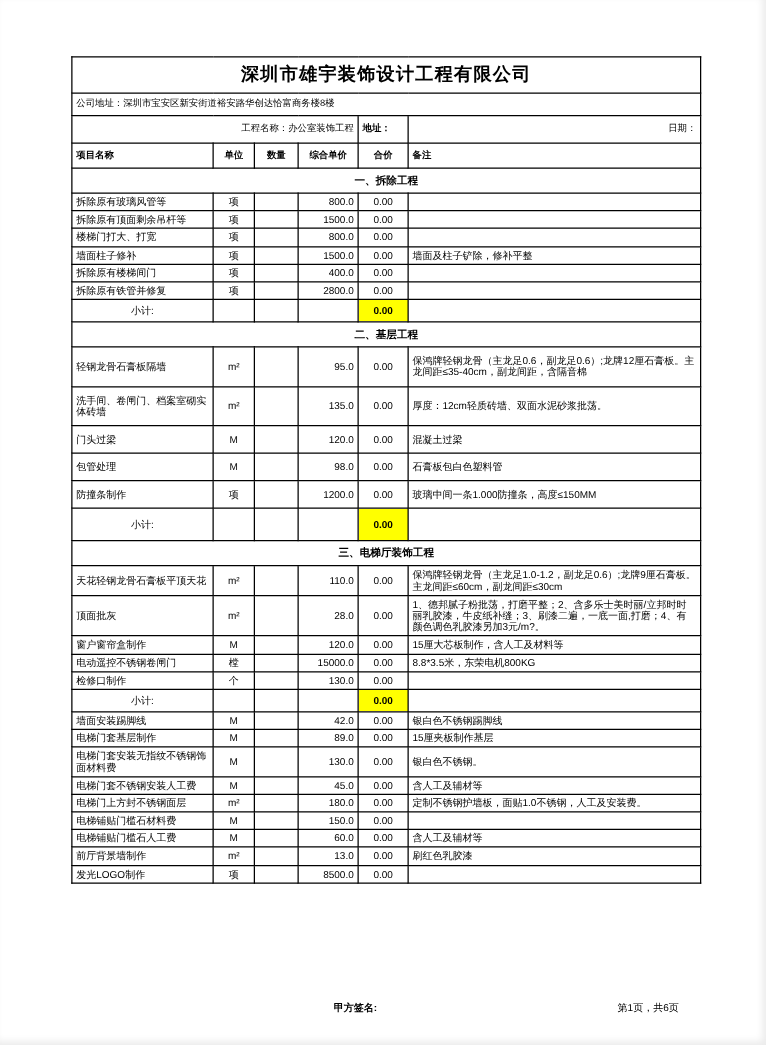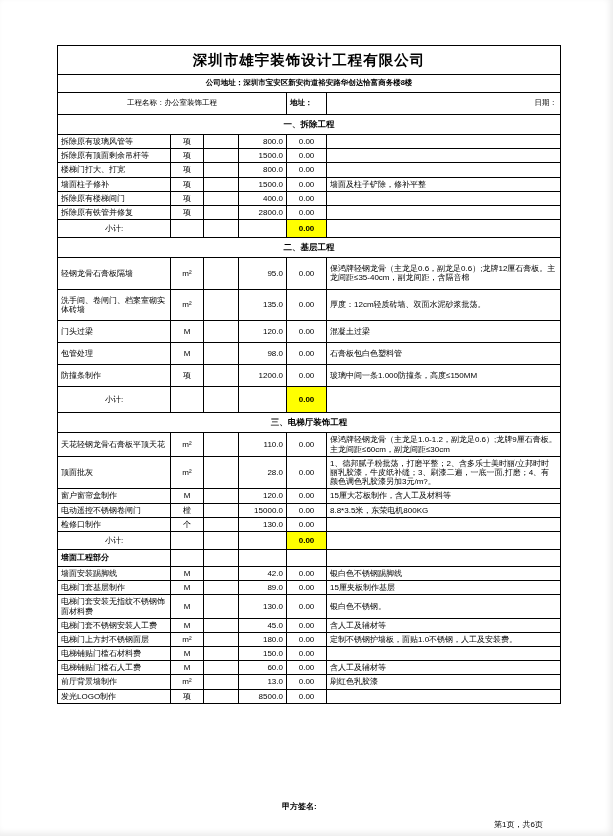--- a/index.html
+++ b/index.html
@@ -29,24 +29,24 @@
     padding:2px 3px;
     word-break:break-all;
     vertical-align:middle;
     overflow:hidden;
   }
   tr.title-row td{
     font-size:14.5px;font-weight:bold;text-align:center;
     height:24px;letter-spacing:1px;
   }
   tr.addr-row td{
-    font-size:7.5px;font-weight:bold;text-align:center;height:13px;
+    font-size:7.5px;font-weight:normal;height:13px;
   }
   tr.info-row td{height:17px;font-size:7.5px;}
-  td.info-left{vertical-align:bottom;text-align:center;}
+  td.info-left{vertical-align:bottom;text-align:right;}
   td.info-mid{vertical-align:bottom;text-align:left;font-weight:bold;}
   td.info-right{vertical-align:top;text-align:right;}
   tr.cols-row td{font-weight:bold;text-align:center;height:15px;font-size:7.5px;}
   tr.cols-row td.c0{text-align:left;}
   tr.cols-row td.c5{text-align:left;}
   tr.sec-title td{
     font-weight:bold;text-align:center;height:11px;padding:4px 2px;font-size:8.5px;
   }
   td.name{text-align:left;font-size:8.5px;}
   td.unit{text-align:center;}
@@ -54,25 +54,25 @@
   td.price{text-align:right;padding-right:6px;}
   td.total{text-align:center;}
   td.remark{font-size:7.5px;text-align:left;}
   tr.roomy td{padding-top:6px;padding-bottom:6px;}
   tr.subhead td.name{font-weight:bold;}
   tr.subhead td{height:12px;}
   tr.subtotal td.name{text-align:center;}
   tr.subtotal td.total{font-weight:bold;}
   tr.subtotal td{height:13px;}
   .footer-sign{
-    position:absolute;left:282px;top:801px;
+    position:absolute;left:267px;top:801px;
     font-size:8px;font-weight:bold;color:#000;
   }
   .footer-page{
-    position:absolute;right:70px;top:819px;
+    position:absolute;right:70px;top:801px;
     font-size:8px;color:#000;
   }
 </style>
 </head>
 <body>
 
 <div class="sheet">
   <table class="quote">
     <colgroup>
       <col style="width:113px">
@@ -87,20 +87,28 @@
         <td colspan="6">深圳市雄宇装饰设计工程有限公司</td>
       </tr>
       <tr class="addr-row">
         <td colspan="6">公司地址：深圳市宝安区新安街道裕安路华创达恰富商务楼8楼</td>
       </tr>
       <tr class="info-row">
         <td colspan="4" class="info-left">工程名称：办公室装饰工程</td>
         <td class="info-mid">地址：</td>
         <td class="info-right">日期：</td>
       </tr>
+      <tr class="cols-row" id="colsRow">
+          <td class="c0">项目名称</td>
+          <td class="c1">单位</td>
+          <td class="c2">数量</td>
+          <td class="c3">综合单价</td>
+          <td class="c4">合价</td>
+          <td class="c5">备注</td>
+        </tr>
     <tr class="sec-title">
           <td class="" colspan="6">一、拆除工程</td>
         </tr>
         <tr>
           <td class="name">拆除原有玻璃风管等</td>
           <td class="unit">项</td>
           <td class="qty"></td>
           <td class="price">800.0</td>
           <td class="total">0.00</td>
           <td class="remark"></td>
@@ -246,28 +254,20 @@
           <td class="price">130.0</td>
           <td class="total">0.00</td>
           <td class="remark"></td>
         </tr>
         <tr class="subtotal">
           <td class="name">小计:</td>
           <td class="unit"></td>
           <td class="qty"></td>
           <td class="price"></td>
           <td class="total" style="background: rgb(255, 255, 0);">0.00</td>
-          <td class="remark"></td>
-        </tr>
-        <tr class="subhead">
-          <td class="name">墙面工程部分</td>
-          <td class="unit"></td>
-          <td class="qty"></td>
-          <td class="price"></td>
-          <td class="total"></td>
           <td class="remark"></td>
         </tr>
         <tr>
           <td class="name">墙面安装踢脚线</td>
           <td class="unit">M</td>
           <td class="qty"></td>
           <td class="price">42.0</td>
           <td class="total">0.00</td>
           <td class="remark">银白色不锈钢踢脚线</td>
         </tr>

